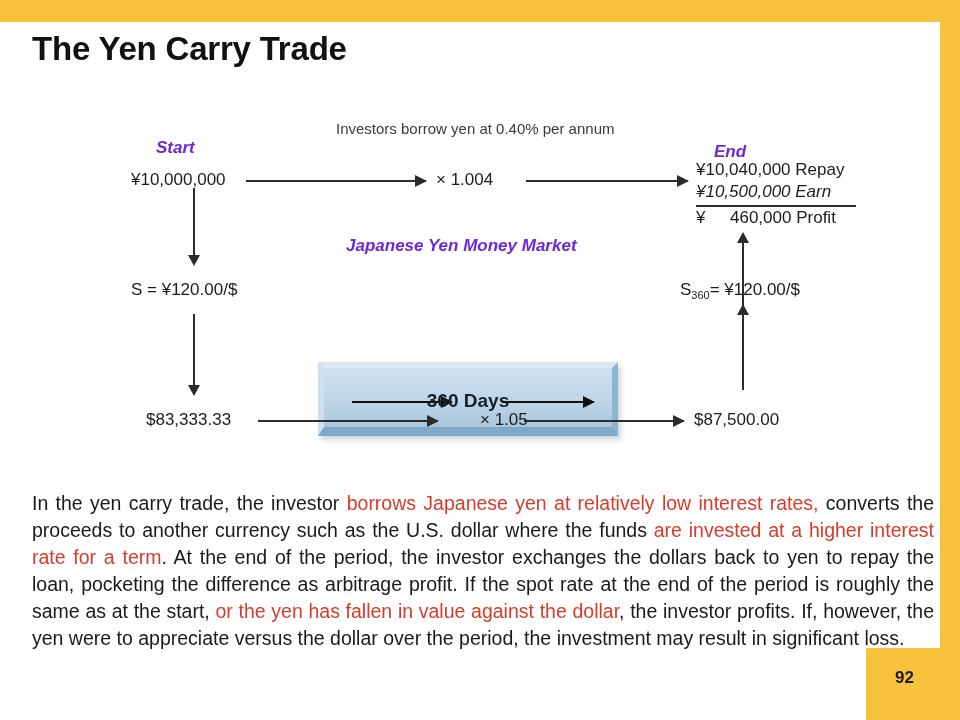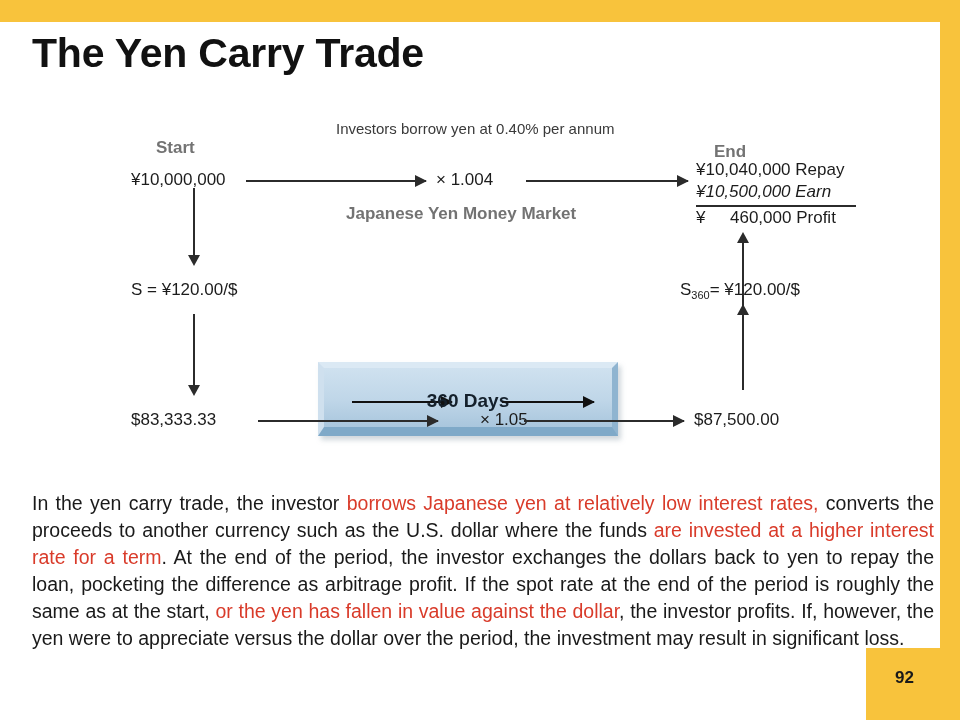--- a/index.html
+++ b/index.html
@@ -38,21 +38,21 @@
     position: absolute;
     left: 866px; top: 648px;
     width: 94px; height: 72px;
     background: #f8c33c;
   }
 
   
   .slide-title {
     position: absolute;
     left: 32px; top: 30px;
-    font-size: 41px;
+    font-size: 33px;
     font-weight: bold;
     color: #111111;
     letter-spacing: -0.2px;
     white-space: nowrap;
   }
 
   
   .diagram {
     position: absolute;
     left: 0; top: 100px;
@@ -60,23 +60,24 @@
   }
   .dg-text {
     position: absolute;
     white-space: nowrap;
     color: #1c1c1c;
     font-size: 17px;
   }
   .dg-head {
     position: absolute;
     white-space: nowrap;
-    color: #737373;
+    color: #6d28d9;
     font-weight: bold;
     font-size: 17px;
+    font-style: italic;
   }
   .dg-note {
     position: absolute;
     white-space: nowrap;
     color: #3a3a3a;
     font-size: 15px;
   }
   .sub { font-size: 11px; vertical-align: sub; }
 
   
@@ -211,40 +212,40 @@
     <div class="dg-text" style="left:436px; top:70px;">× 1.004</div>
 
     <div class="h-arrow" style="left:526px; top:80px; width:162px;"></div>
 
     <div class="dg-text" style="left:696px; top:60px;">¥10,040,000 Repay</div>
     <div class="dg-text" style="left:696px; top:82px;font-style:italic;">¥10,500,000 Earn</div>
     <div class="rule" style="left:696px; top:105px; width:160px;"></div>
     <div class="dg-text" style="left:696px; top:108px;">¥</div>
     <div class="dg-text" style="left:730px; top:108px;">460,000 Profit</div>
 
-    <div class="dg-head" style="left:346px; top:104px;">Japanese Yen Money Market</div>
+    <div class="dg-head" style="left:346px; top:136px;">Japanese Yen Money Market</div>
 
     <div class="daybox">
       <div class="box-arrow" style="left:28px; width:100px;"></div>
       <div class="daybox-label">360 Days</div>
       <div class="box-arrow" style="left:178px; width:92px;"></div>
     </div>
 
     <div class="v-arrow-down" style="left:193px; top:88px; height:68px;"></div>
     <div class="dg-text" style="left:131px; top:180px;">S = ¥120.00/$</div>
     <div class="v-arrow-down" style="left:193px; top:214px; height:72px;"></div>
 
     <div class="v-arrow-up" style="left:742px; top:142px; height:64px;"></div>
     <div class="dg-text" style="left:680px; top:180px;">
       <span>S</span><span class="sub">360</span><span>= ¥120.00/$</span>
     </div>
     <div class="v-arrow-up" style="left:742px; top:214px; height:76px;"></div>
 
 
-    <div class="dg-text" style="left:131px; top:310px;">$83,333.33</div>
+    <div class="dg-text" style="left:146px; top:310px;">$83,333.33</div>
 
     <div class="h-arrow" style="left:258px; top:320px; width:180px;"></div>
 
     <div class="dg-text" style="left:448px; top:310px;margin-left:32px;">× 1.05</div>
 
     <div class="h-arrow" style="left:524px; top:320px; width:160px;"></div>
 
     <div class="dg-text" style="left:694px; top:310px;">$87,500.00</div>
 
 

